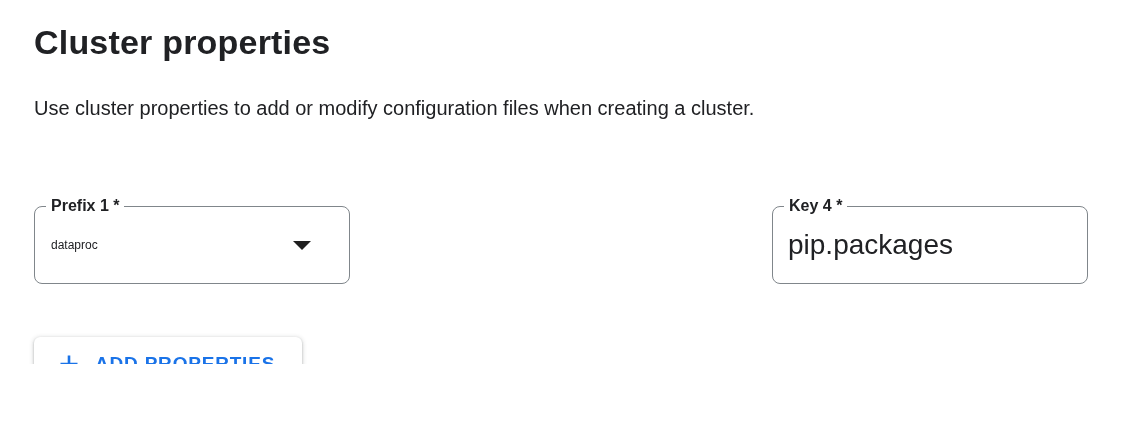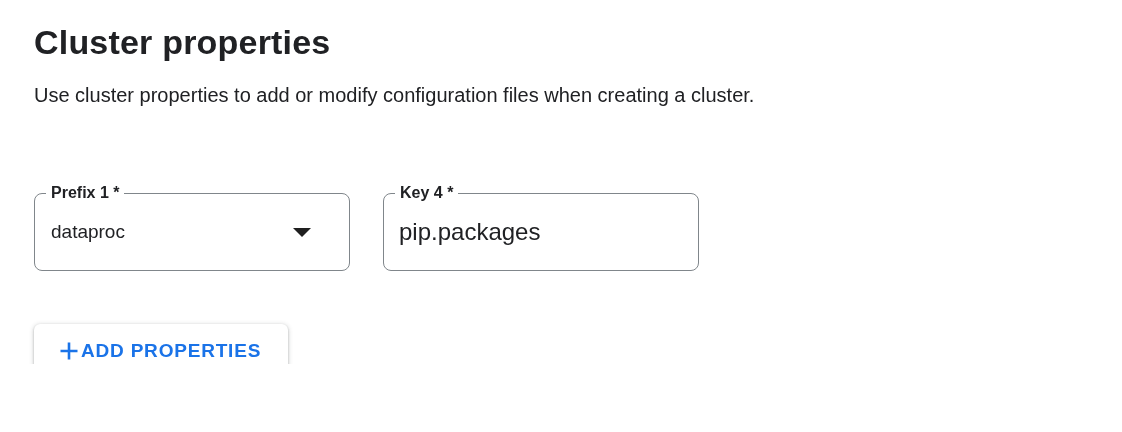--- a/index.html
+++ b/index.html
@@ -20,30 +20,30 @@
   }
   h1.section-title {
     margin: 0;
     font-size: 34px;
     line-height: 1.18;
     font-weight: bold;
     letter-spacing: 0.2px;
     color: #202124;
   }
   p.section-desc {
-    margin: 21px 0 0 0;
+    margin: 34px 0 0 0;
     font-size: 20px;
     line-height: 1.2;
     font-weight: normal;
     color: #202124;
   }
   .row {
     margin-top: 86px;
     display: flex;
-    gap: 33px;
+    justify-content: space-between;
   }
   .field {
     position: relative;
     width: 316px;
     height: 78px;
     border: 1px solid #80868b;
     border-radius: 8px;
     background: #ffffff;
     box-sizing: border-box;
   }
@@ -61,52 +61,53 @@
   }
   .fcontent {
     height: 100%;
     display: flex;
     align-items: center;
     justify-content: space-between;
     padding: 0 38px 0 16px;
     cursor: pointer;
   }
   .fvalue {
-    font-size: 19px;
+    font-size: 12px;
     color: #202124;
   }
   .caret {
     width: 0;
     height: 0;
     border-left: 9px solid transparent;
     border-right: 9px solid transparent;
     border-top: 9px solid #1f1f1f;
   }
   .finput {
     display: block;
     width: 100%;
     height: 100%;
     border: none;
     outline: none;
     background: transparent;
     border-radius: 8px;
     padding: 0 6px 0 15px;
     box-sizing: border-box;
     font-family: inherit;
-    font-size: 24px;
+    font-size: 28px;
     color: #202124;
     white-space: nowrap;
     overflow: hidden;
   }
   .actions {
     margin-top: 53px;
   }
   .add-btn {
     display: inline-flex;
     align-items: center;
+    gap: 14px;
     height: 53px;
     padding: 0 27px 0 23px;
     background: #ffffff;
     border: none;
     border-radius: 6px;
     box-shadow: 0 1px 2px rgba(60,64,67,0.32), 0 1px 4px 1px rgba(60,64,67,0.18);
     color: #1a73e8;
     font-family: inherit;
     font-size: 19px;
     font-weight: bold;

